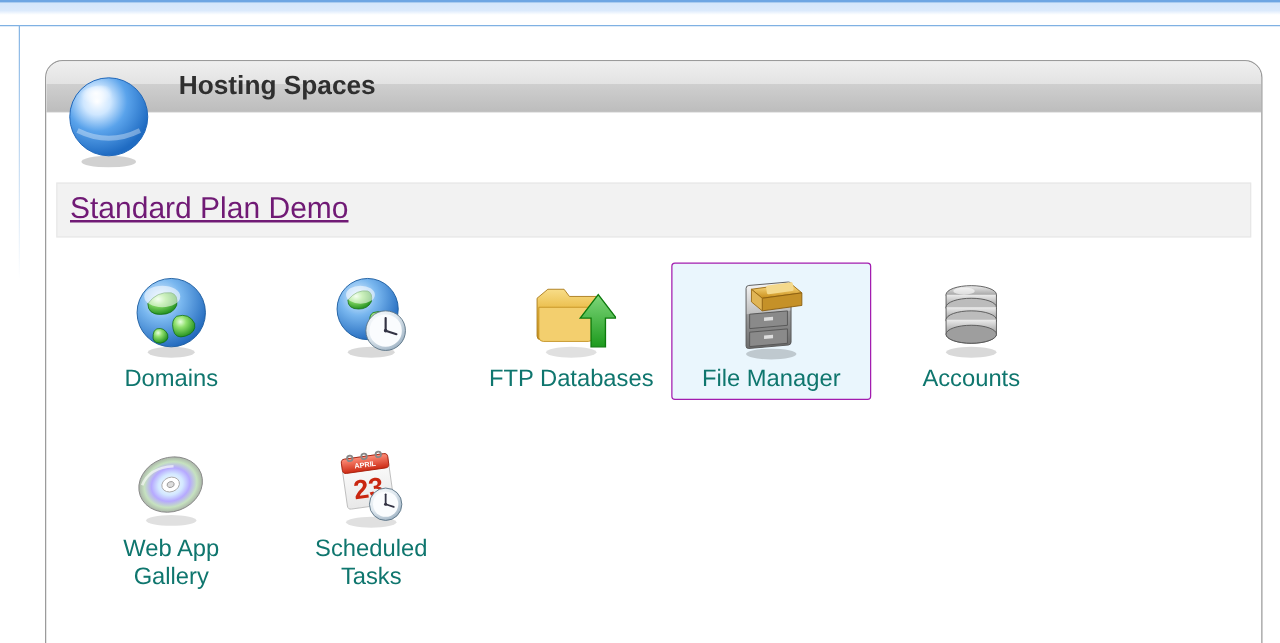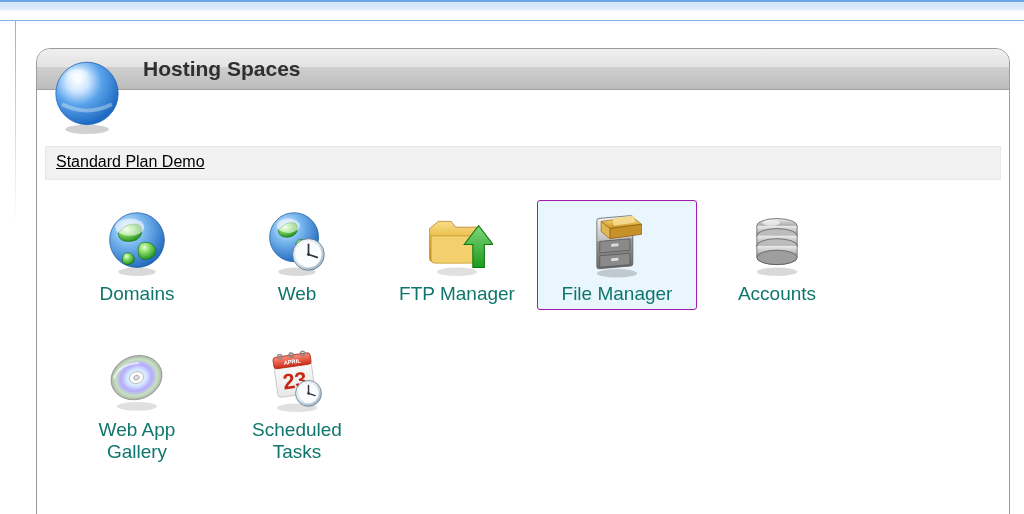--- a/index.html
+++ b/index.html
@@ -76,22 +76,22 @@
   }
 
   
   .plan-bar {
     margin: 56px 8px 0 8px;
     padding: 6px 10px 8px 10px;
     background: #f2f2f2;
     border: 1px solid #e7e7e7;
   }
   .plan-link {
-    font-size: 16px;
-    color: #000000;
+    font-size: 24px;
+    color: #701a75;
     text-decoration: underline;
     cursor: pointer;
   }
 
   
   .grid {
     display: flex;
     flex-wrap: wrap;
     padding: 12px 8px 0 20px;
   }
@@ -168,29 +168,28 @@
           </svg>
         </div>
         <div class="cell-label">Domains</div>
       </div>
       <div class="cell">
         <div class="icon-wrap">
           <svg width="72" height="72" viewBox="0 0 100 100">
             <use href="#globe-clock-icon"></use>
           </svg>
         </div>
-        <div class="cell-label">Web</div>
       </div>
       <div class="cell">
         <div class="icon-wrap">
           <svg width="72" height="72" viewBox="0 0 100 100">
             <use href="#folder-upload-icon"></use>
           </svg>
         </div>
-        <div class="cell-label">FTP Manager</div>
+        <div class="cell-label">FTP Databases</div>
       </div>
       <div class="cell selected">
         <div class="icon-wrap">
           <svg width="72" height="72" viewBox="0 0 100 100">
             <use href="#file-cabinet-icon"></use>
           </svg>
         </div>
         <div class="cell-label">File Manager</div>
       </div>
       <div class="cell">

